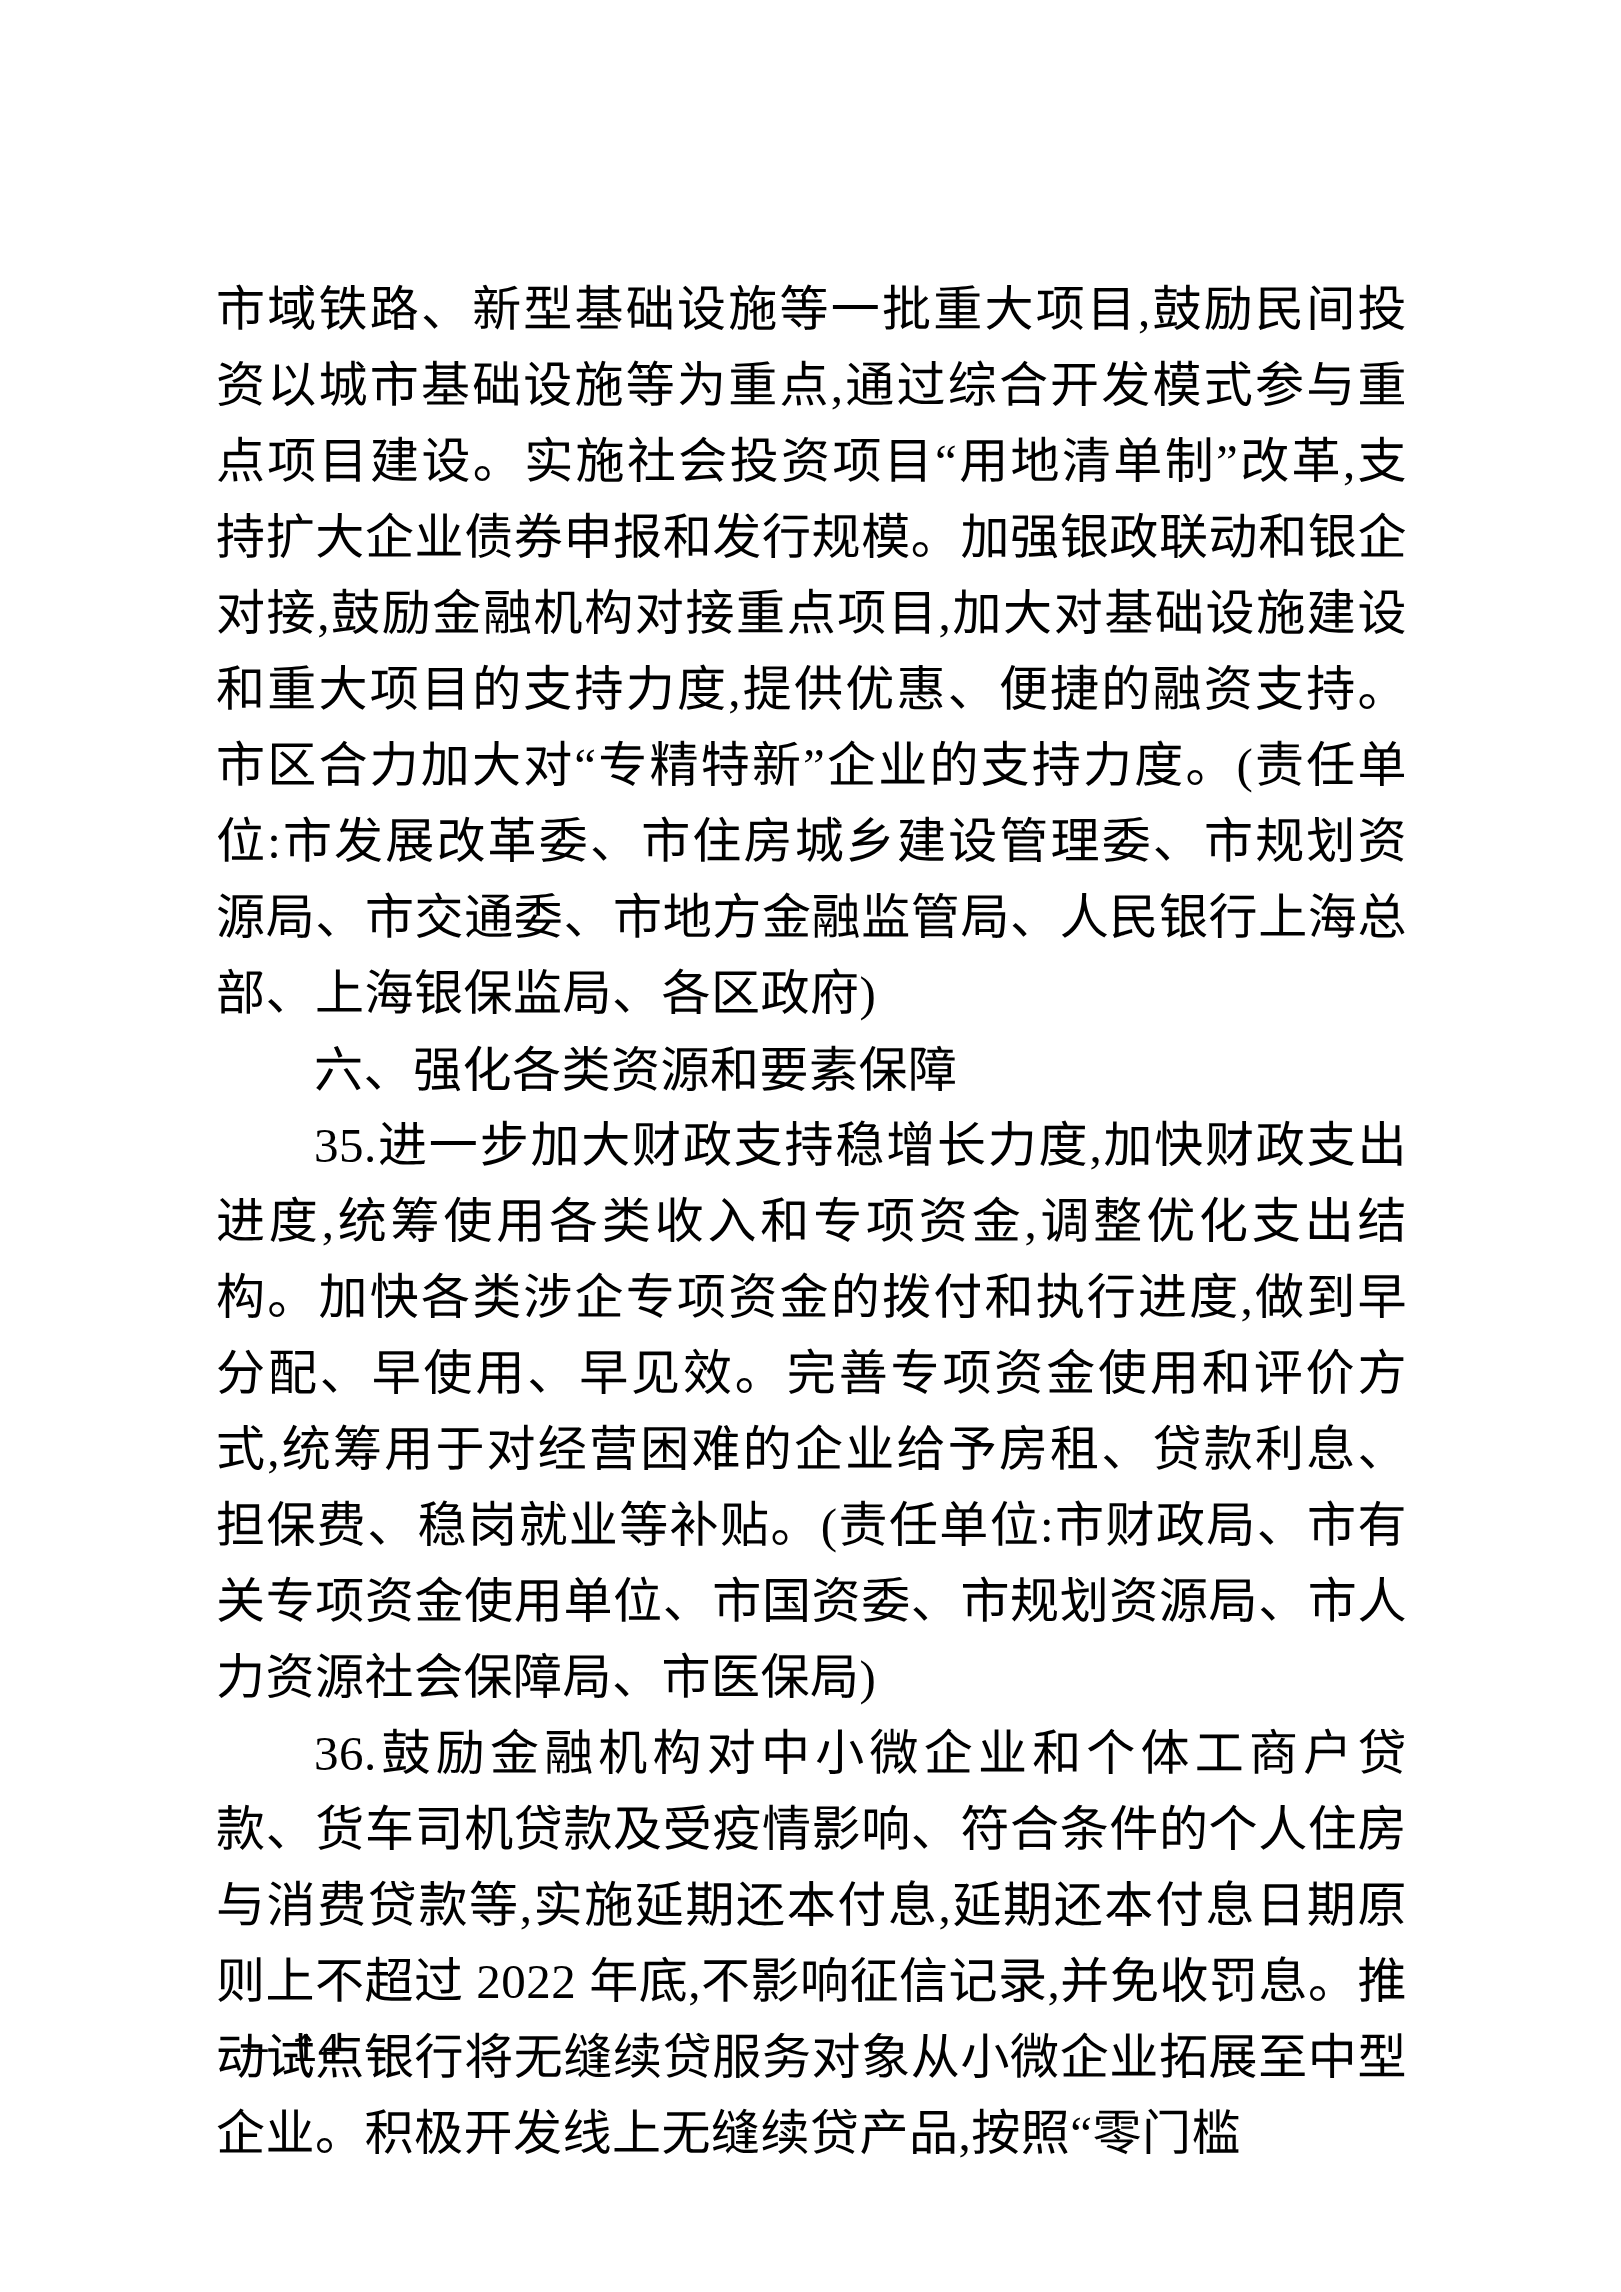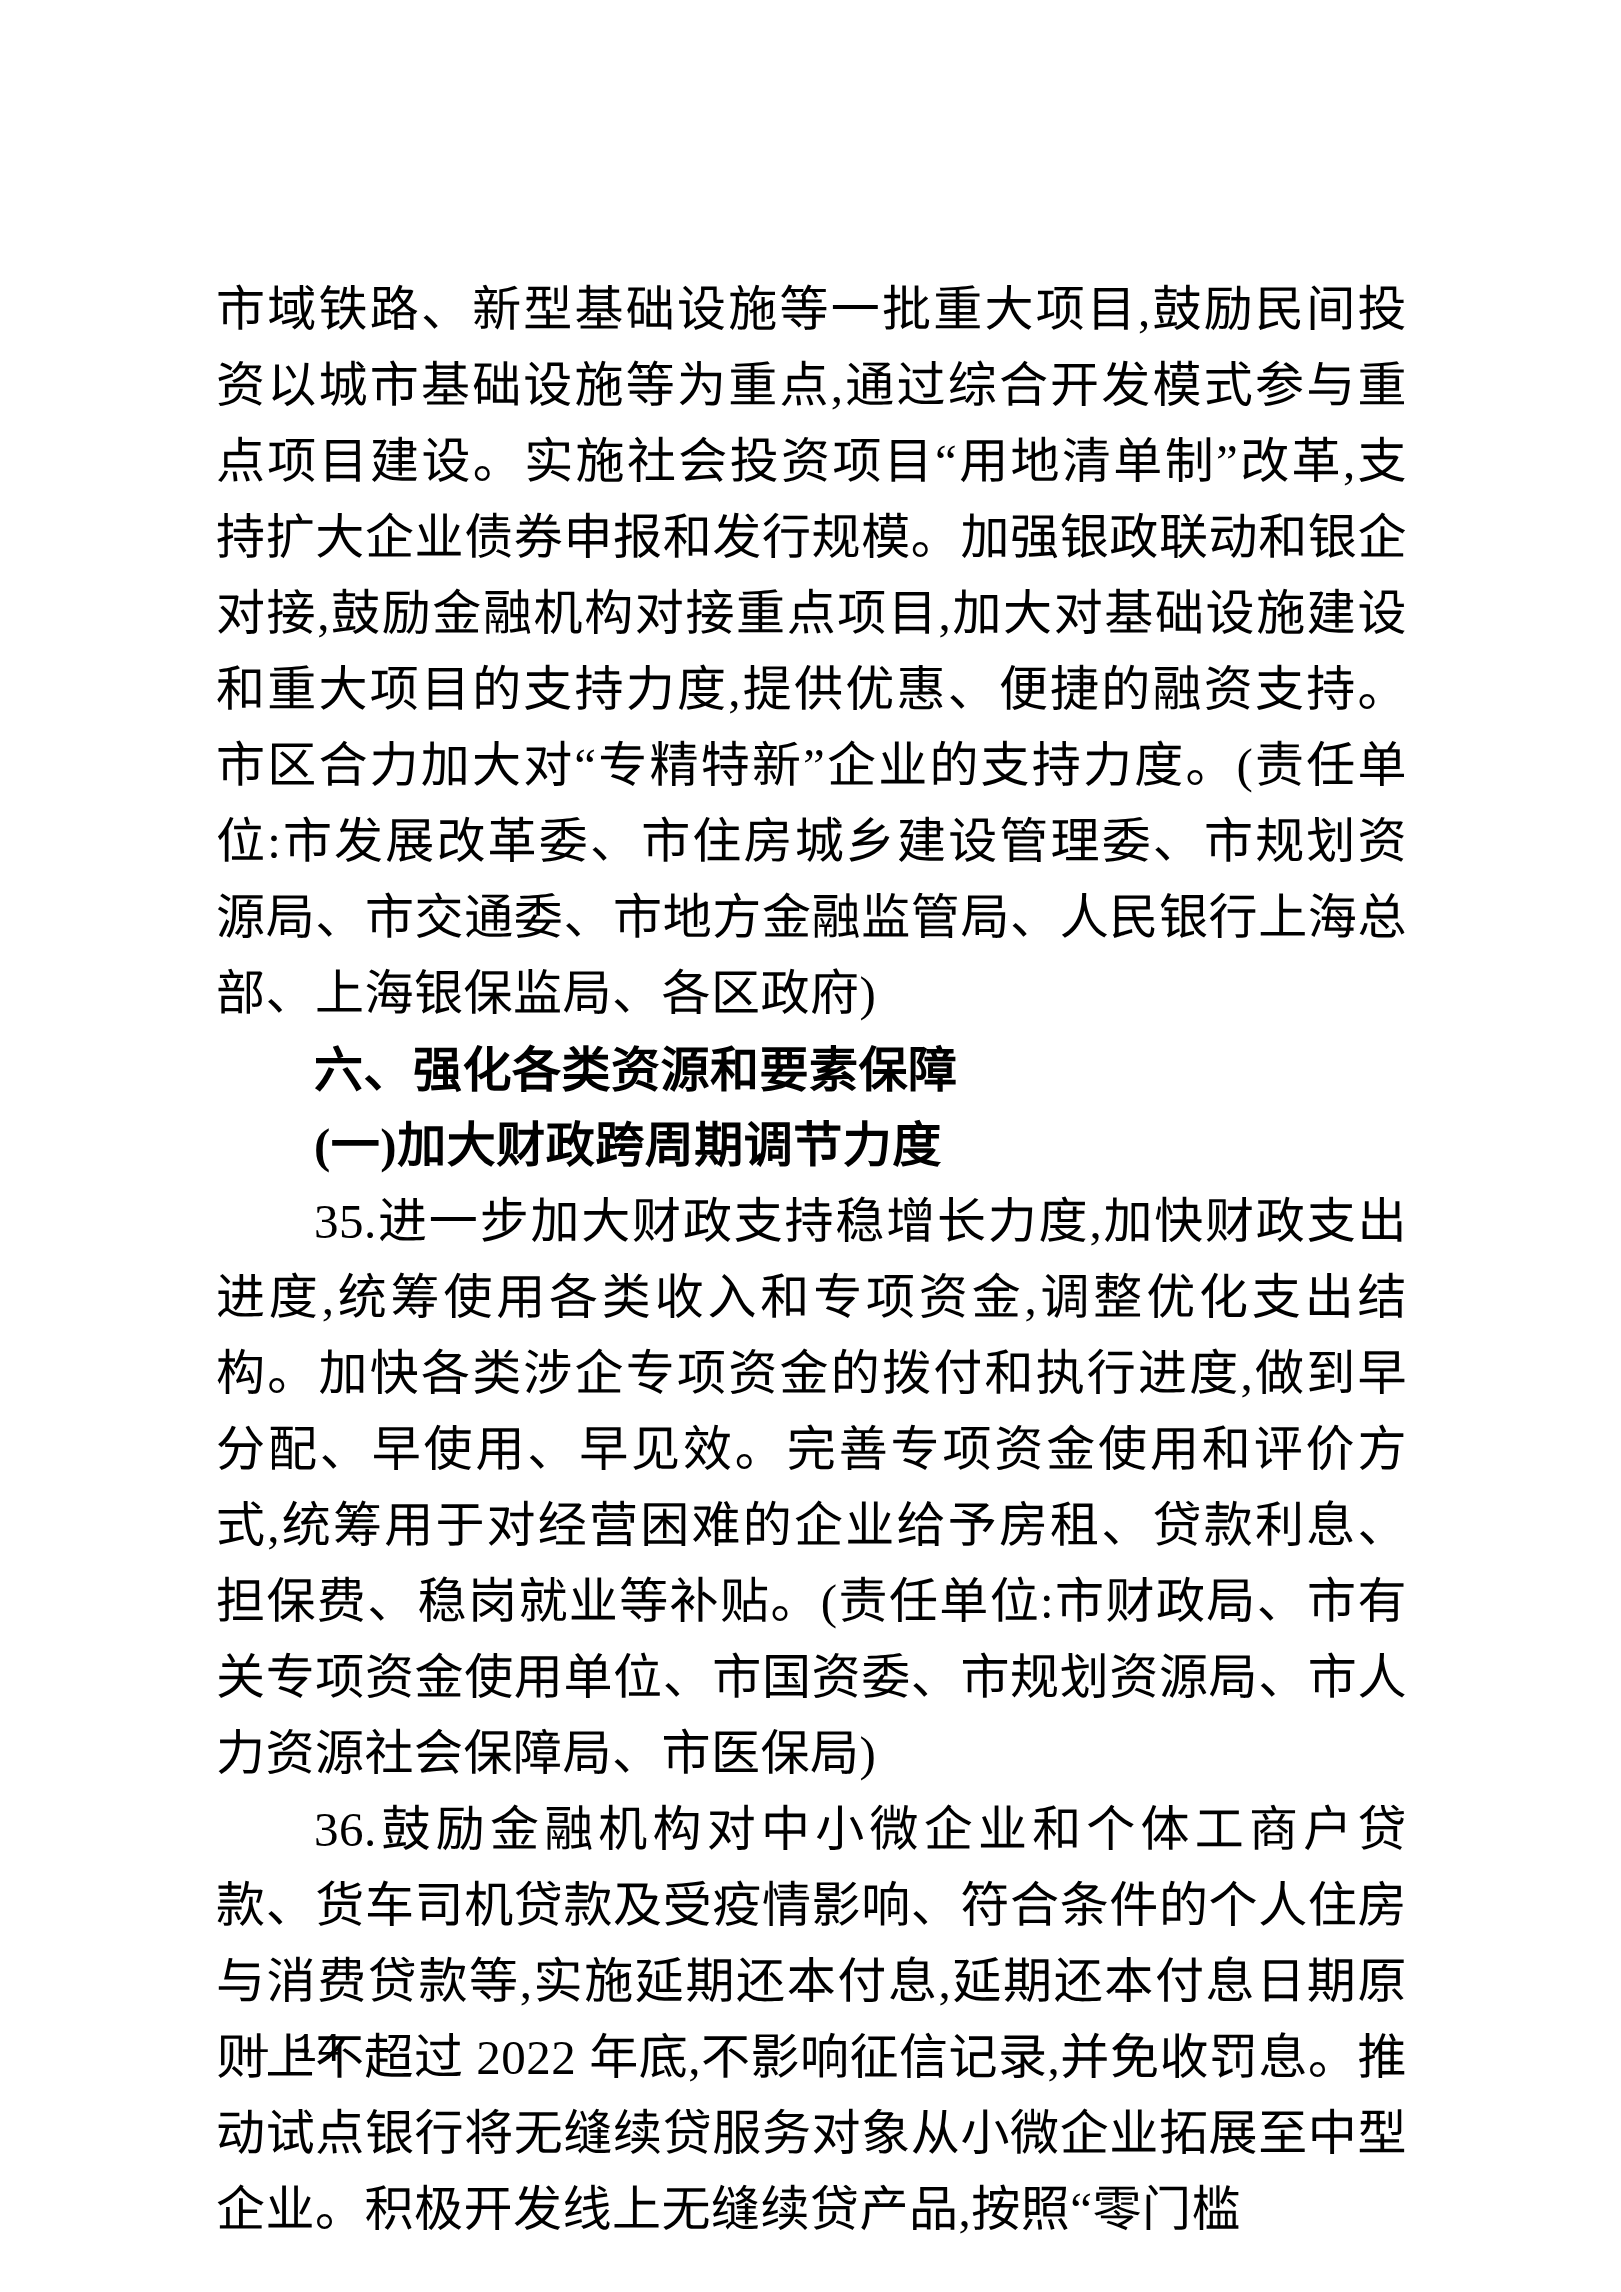--- a/index.html
+++ b/index.html
@@ -35,21 +35,21 @@
     padding: 0;
   }
   .para {
     text-indent: 2em;
   }
   .para.continuation {
     text-indent: 0;
   }
   .heading-1 {
     text-indent: 2em;
-    font-weight: 700;
+    font-weight: 400;
     font-family: "Liberation Sans", "DejaVu Sans", sans-serif;
   }
   .heading-2 {
     text-indent: 2em;
     font-weight: 700;
     font-family: "Liberation Serif", "DejaVu Serif", serif;
   }
   .footer {
     position: absolute;
     left: 243px;
@@ -63,21 +63,20 @@
 </head>
 <body>
 
 <div class="page">
 
   <main class="content">
     <p class="para continuation">市域铁路、新型基础设施等一批重大项目,鼓励民间投资以城市基础设施等为重点,通过综合开发模式参与重点项目建设。实施社会投资项目“用地清单制”改革,支持扩大企业债券申报和发行规模。加强银政联动和银企对接,鼓励金融机构对接重点项目,加大对基础设施建设和重大项目的支持力度,提供优惠、便捷的融资支持。市区合力加大对“专精特新”企业的支持力度。(责任单位:市发展改革委、市住房城乡建设管理委、市规划资源局、市交通委、市地方金融监管局、人民银行上海总部、上海银保监局、各区政府)</p>
 
     <p class="heading-1">六、强化各类资源和要素保障</p>
 
-    <p class="heading-2">(一)加大财政跨周期调节力度</p>
 
     <p class="para">35.进一步加大财政支持稳增长力度,加快财政支出进度,统筹使用各类收入和专项资金,调整优化支出结构。加快各类涉企专项资金的拨付和执行进度,做到早分配、早使用、早见效。完善专项资金使用和评价方式,统筹用于对经营困难的企业给予房租、贷款利息、担保费、稳岗就业等补贴。(责任单位:市财政局、市有关专项资金使用单位、市国资委、市规划资源局、市人力资源社会保障局、市医保局)</p>
 
 
     <p class="para">36.鼓励金融机构对中小微企业和个体工商户贷款、货车司机贷款及受疫情影响、符合条件的个人住房与消费贷款等,实施延期还本付息,延期还本付息日期原则上不超过 2022 年底,不影响征信记录,并免收罚息。推动试点银行将无缝续贷服务对象从小微企业拓展至中型企业。积极开发线上无缝续贷产品,按照“零门槛</p>
   </main>
 
   <footer class="footer">— 14 —</footer>
 
 </div>

